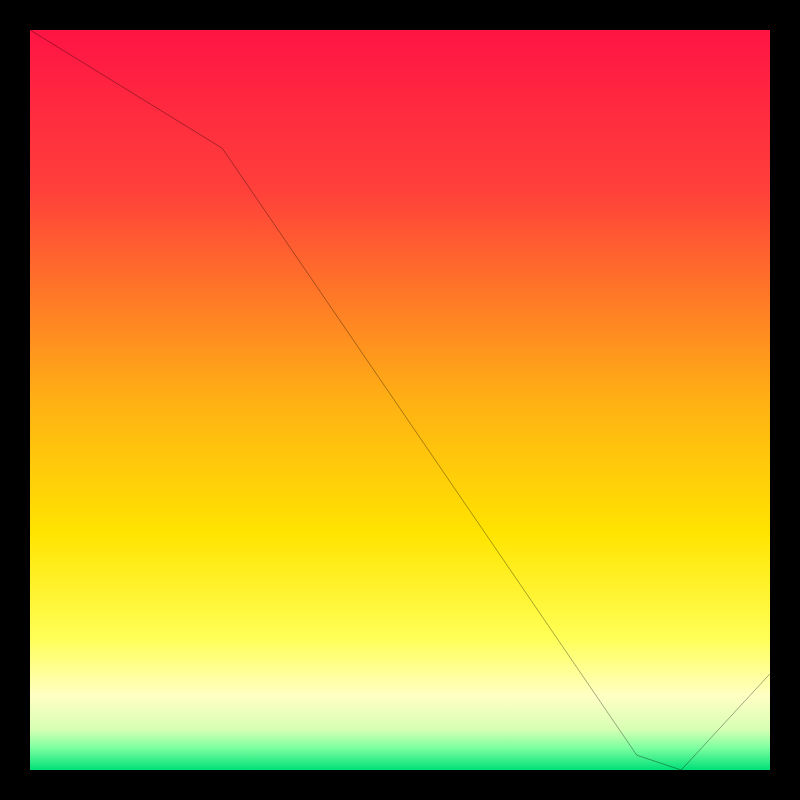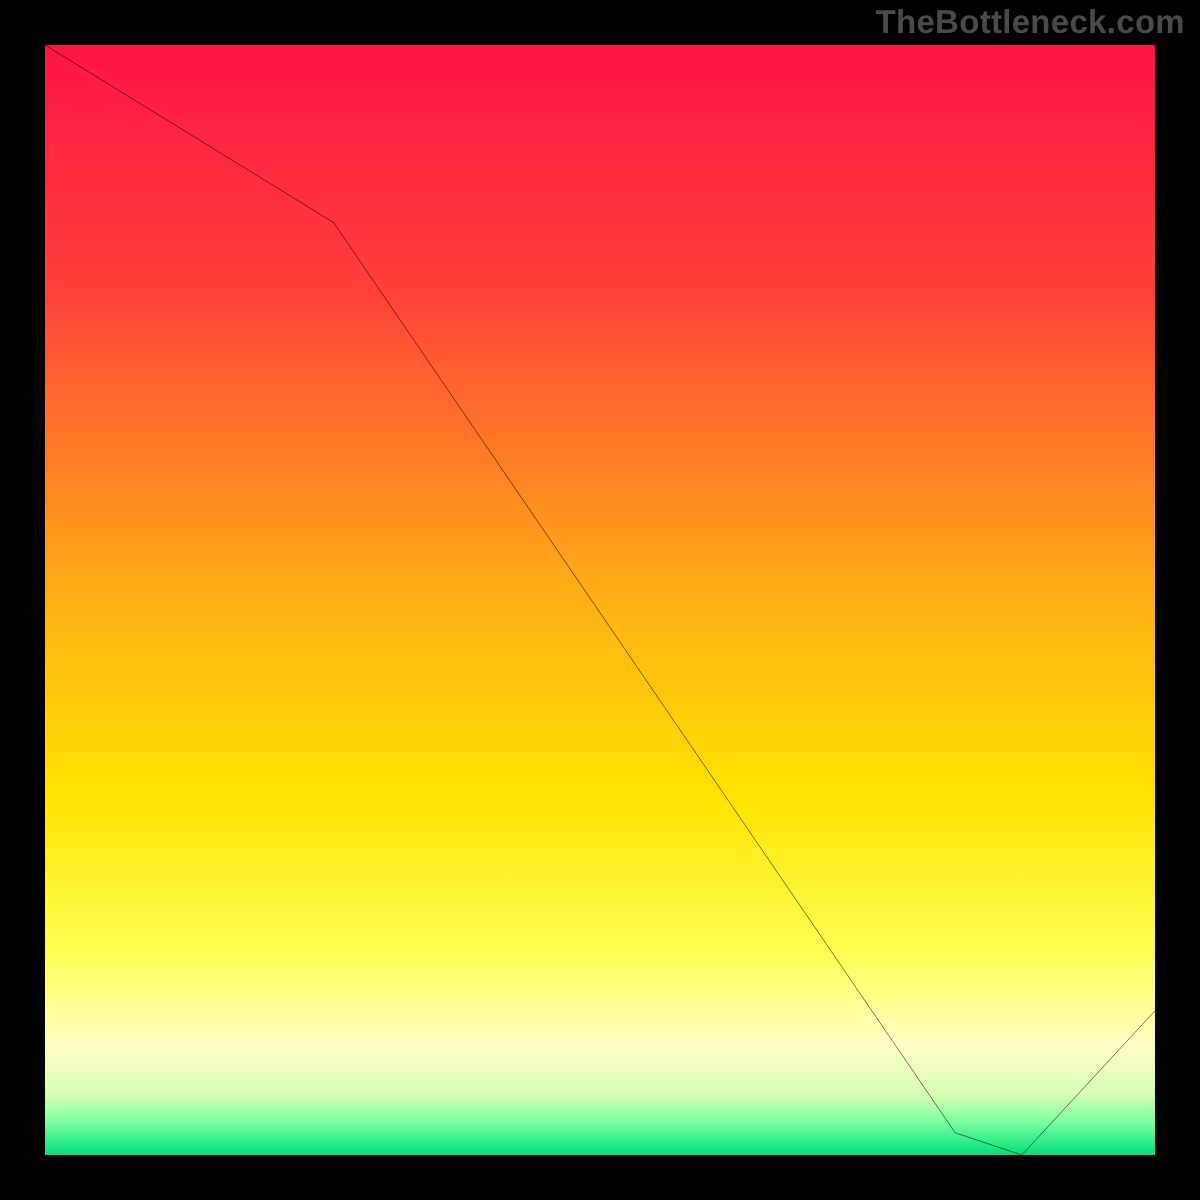--- a/index.html
+++ b/index.html
@@ -37,21 +37,20 @@
   .plot svg {
     display: block;
     width: 100%;
     height: 100%;
   }
 </style>
 </head>
 <body>
 
 <div class="frame">
-  <div class="watermark">TheBottleneck.com</div>
 
   <div class="plot">
     <svg viewBox="0 0 100 100" preserveAspectRatio="none">
       <defs>
         <linearGradient id="bg-grad" x1="0" y1="0" x2="0" y2="1">
         <stop offset="0%" stop-color="#ff1444"></stop>
             <stop offset="22%" stop-color="#ff413a"></stop>
             <stop offset="50%" stop-color="#ffb014"></stop>
             <stop offset="68%" stop-color="#ffe400"></stop>
             <stop offset="82%" stop-color="#ffff55"></stop>

